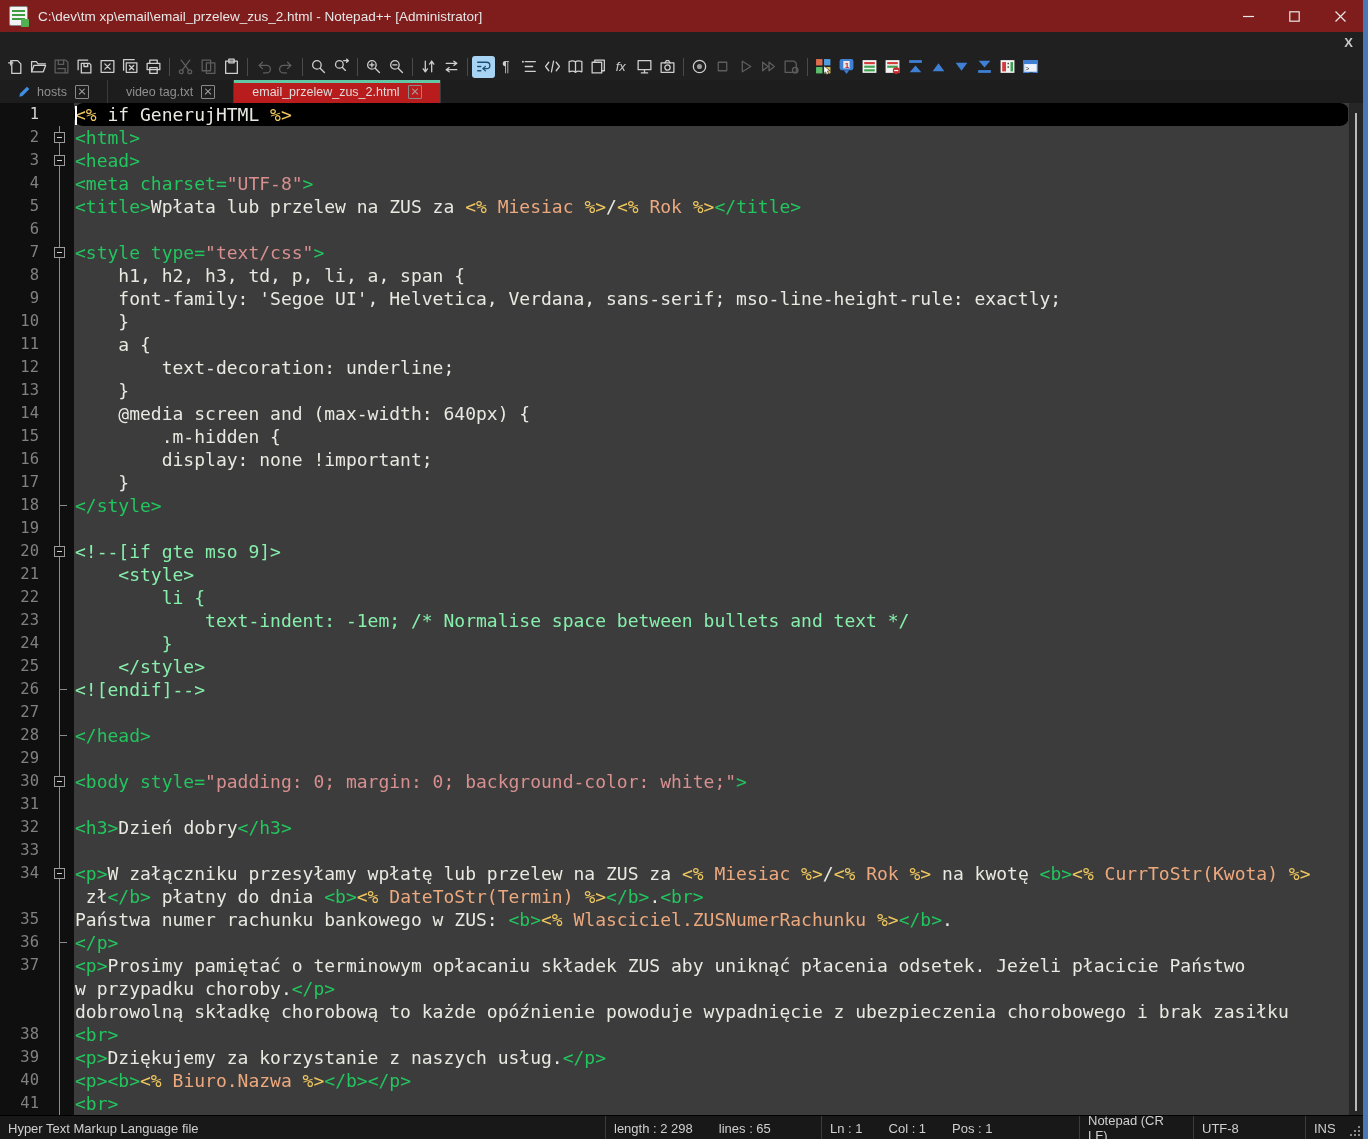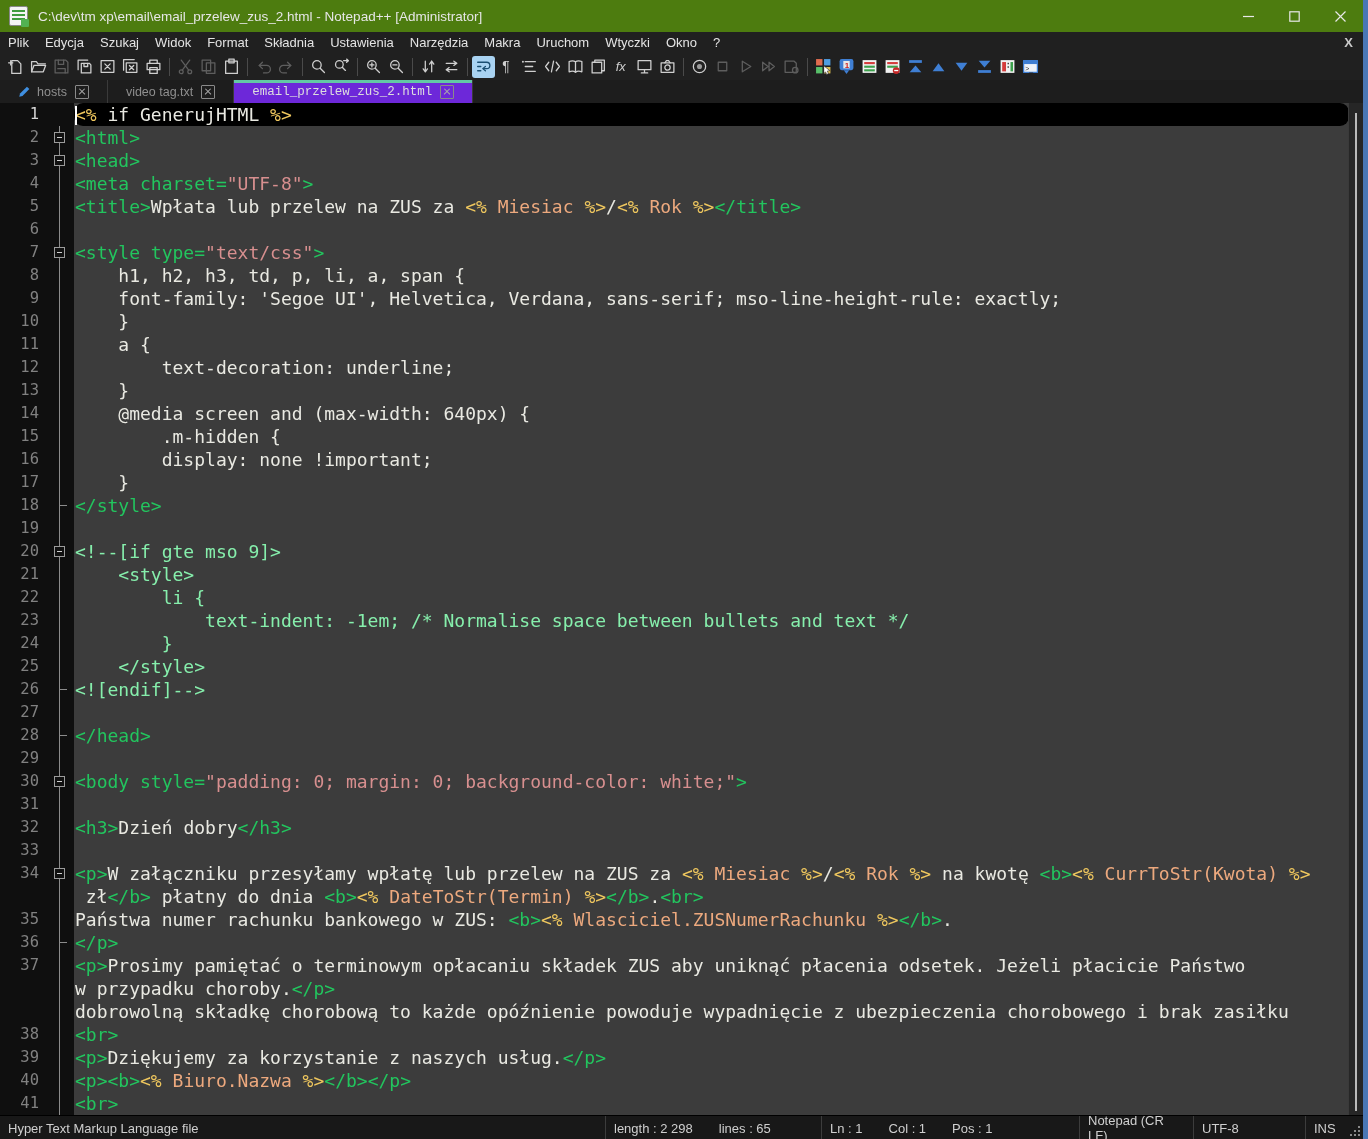--- a/index.html
+++ b/index.html
@@ -1,21 +1,21 @@
 <!DOCTYPE html>
 <html><head>
 <meta charset="utf-8">
 <style>
   html,body{margin:0;padding:0;background:#222;}
   .window{position:relative;width:1368px;height:1139px;background:#3c3c3c;overflow:hidden;
           font-family:"Liberation Sans",sans-serif;-webkit-font-smoothing:antialiased;}
   .blue-edge{position:absolute;right:0;top:0;width:5px;height:100%;background:#4a77b5;}
 
   
-  .titlebar{position:absolute;left:0;top:0;width:1363px;height:32px;background:#4d7c0f;
+  .titlebar{position:absolute;left:0;top:0;width:1363px;height:32px;background:#7f1d1d;
             display:flex;align-items:center;color:#e6e6e6;font-size:13.5px;}
   .app-icon{width:17px;height:18px;margin:0 10px 0 9px;position:relative;background:#f4f4f4;
             border-radius:2px;border:1px solid #888;}
   .app-icon:before{content:"";position:absolute;left:2px;right:2px;top:3px;height:2px;background:#3f9b3f;box-shadow:0 4px 0 #3f9b3f,0 8px 0 #3f9b3f;}
   .app-icon:after{content:"";position:absolute;right:-2px;bottom:-2px;width:8px;height:8px;background:#52b152;border-radius:1px;}
   .cap-btn{width:46px;height:32px;display:flex;align-items:center;justify-content:center;color:#e8e8e8;font-size:13px;}
   .cap-btn svg{display:block}
   .titlebar .spacer{flex:1}
 
   
@@ -28,21 +28,21 @@
   .toolbar{position:absolute;left:0;top:53px;width:1363px;height:27px;background:#202020;
            display:flex;align-items:center;padding-left:4px;box-sizing:border-box;}
   .tb-icon{width:23px;height:22px;display:flex;align-items:center;justify-content:center;border-radius:3px;}
   .tb-icon.active{background:#a9d3f2;}
   .tb-sep{width:1px;height:18px;background:#4a4a4a;margin:0 4px;}
 
   
   .tabbar{position:absolute;left:0;top:80px;width:1363px;height:23px;background:#1d1d1d;display:flex;align-items:stretch;}
   .tab{position:relative;display:flex;align-items:center;padding:0 18px;font-size:12.5px;color:#8f8f8f;
        border-right:1px solid #3a3a3a;background:#1d1d1d;}
-  .tab.active{background:#6d28d9;color:#dedede;font-family:Liberation Mono, monospace;}
+  .tab.active{background:#b91c1c;color:#dedede;}
   .tab.active .topbar{position:absolute;left:0;top:0;right:0;height:3px;background:#63c7a5;}
   .tab .close-box{width:12px;height:12px;border:1px solid #8a8a8a;margin-left:8px;position:relative;border-radius:1px;}
   .tab .close-box:before,.tab .close-box:after{content:"";position:absolute;left:2px;top:5px;width:8px;height:1.4px;background:#aaa;}
   .tab .close-box:before{transform:rotate(45deg);} .tab .close-box:after{transform:rotate(-45deg);}
   .tab .pencil{margin-right:6px;display:flex;}
 
   
   .editor{position:absolute;left:0;top:103px;width:1349px;height:1012px;background:#3c3c3c;overflow:hidden;
           font-family:"DejaVu Sans Mono","Liberation Mono",monospace;font-size:18px;}
   .row{display:flex;height:23px;line-height:23px;white-space:pre;}
@@ -92,35 +92,20 @@
         </svg>
     </div>
     <div class="cap-btn">
       <svg width="11" height="11" viewBox="0 0 11 11">
           <path d="M0.5 0.5l10 10M10.5 0.5l-10 10" stroke="#e8e8e8" stroke-width="1.2"></path>
         </svg>
     </div>
   </div>
 
   <div class="menubar">
-    <div class="menu-items" style="display:flex">
-        <div class="menu-item">Plik</div>
-        <div class="menu-item">Edycja</div>
-        <div class="menu-item">Szukaj</div>
-        <div class="menu-item">Widok</div>
-        <div class="menu-item">Format</div>
-        <div class="menu-item">Składnia</div>
-        <div class="menu-item">Ustawienia</div>
-        <div class="menu-item">Narzędzia</div>
-        <div class="menu-item">Makra</div>
-        <div class="menu-item">Uruchom</div>
-        <div class="menu-item">Wtyczki</div>
-        <div class="menu-item">Okno</div>
-        <div class="menu-item">?</div>
-      </div>
     <div class="mclose">X</div>
   </div>
 
   <div class="toolbar">
       <span class="tb-icon">
         <svg width="17" height="17" viewBox="0 0 16 16" fill="none" stroke="#cfcfcf" stroke-width="1.2" stroke-linecap="round" stroke-linejoin="round">
           <path d="M4.5 2.5h5.5l3 3v9h-8.5z"></path>
           <path d="M1.5 4.5h4M3.5 2.5v4"></path>
         </svg>
       </span>

